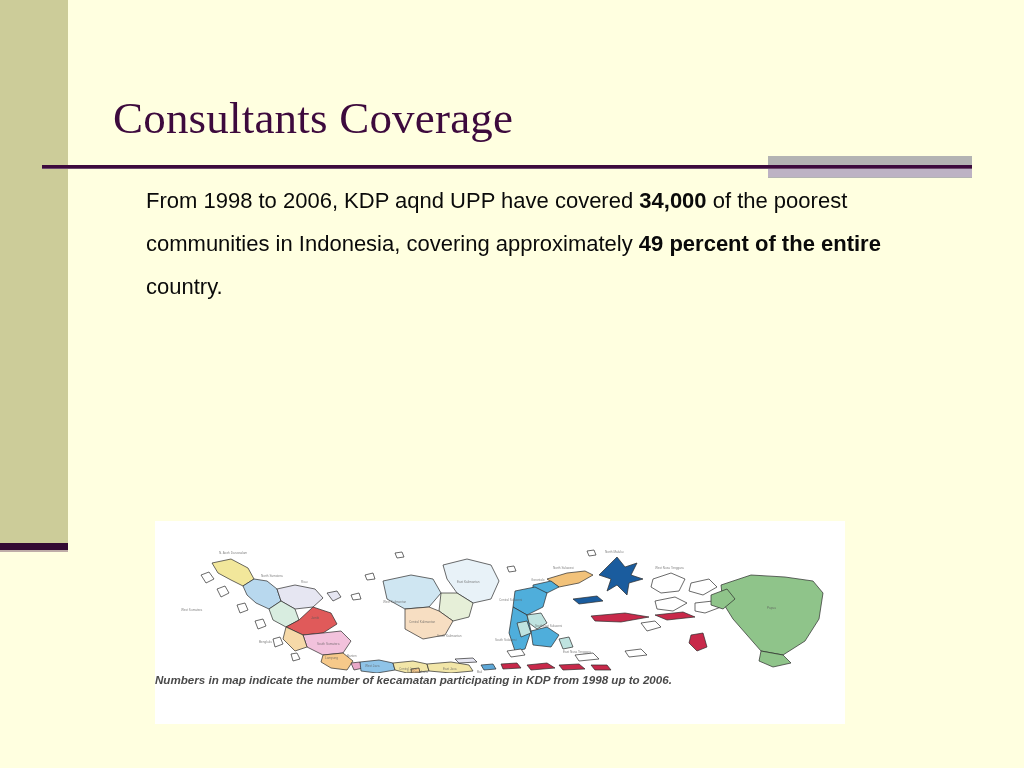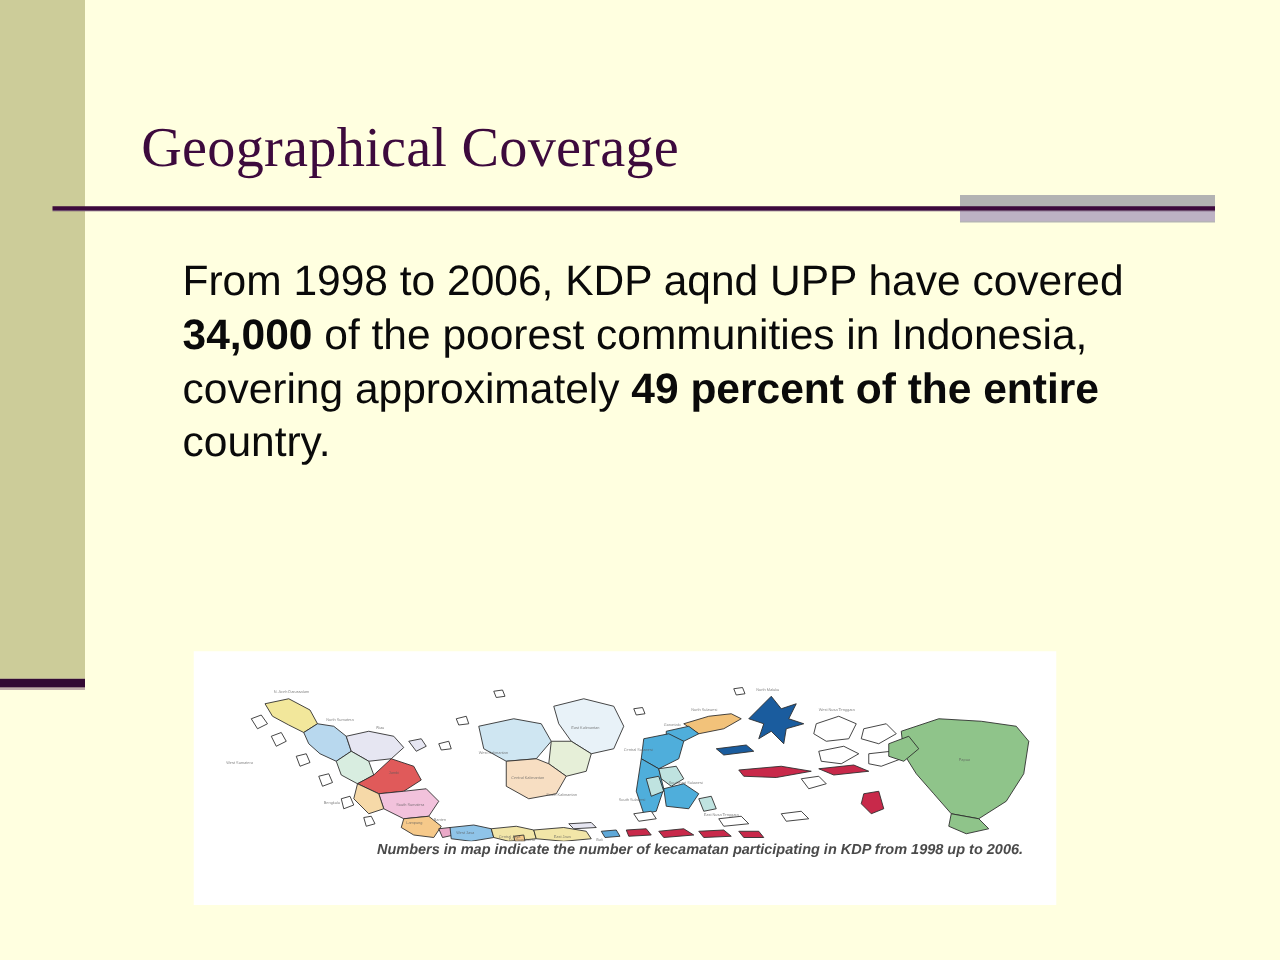--- a/index.html
+++ b/index.html
@@ -86,23 +86,23 @@
     top: 168px;
     width: 930px;
     height: 1px;
     background: #6B4A6B;
   }
 
   
   #body-text {
     position: absolute;
     left: 146px;
-    top: 204px;
+    top: 179px;
     width: 790px;
-    font-size: 34px;
+    font-size: 22px;
     line-height: 43px;
     color: #0A0A0A;
     text-indent: 0;
   }
   #body-text b { font-weight: bold; }
 
   
   #map-panel {
     position: absolute;
     left: 155px;
@@ -119,38 +119,38 @@
     width: 690px;
     height: 150px;
   }
   #map-svg { display: block; width: 690px; height: 150px; }
 
   #map-caption {
     position: absolute;
     left: 0;
     top: 150px;
     width: 810px;
-    text-align: center;
+    text-align: left;
     font-family: "Liberation Sans", sans-serif;
     font-style: italic;
     font-size: 11.6px;
     line-height: 17px;
     color: #4A4A4A;
     font-weight: 600;
   }
   #map-caption .cap-line { display: block; white-space: nowrap; }
 </style>
 </head>
 <body>
 
 <div id="left-band"></div>
 <div id="left-band-foot"></div>
 <div id="left-band-foot-shadow"></div>
 
-<h1 id="page-title">Geographical Coverage</h1>
+<h1 id="page-title">Consultants Coverage</h1>
 
 <div id="rule-gray-accent"></div>
 <div id="rule-gray-accent-inner"></div>
 <div id="title-rule"></div>
 <div id="title-rule-hairline"></div>
 
 <div id="body-text">
   <span>From 1998 to 2006, KDP aqnd UPP have covered</span>
   <b>34,000</b><span> of the poorest communities in Indonesia,</span>
   <span>covering approximately </span><b>49 percent of the entire</b>

